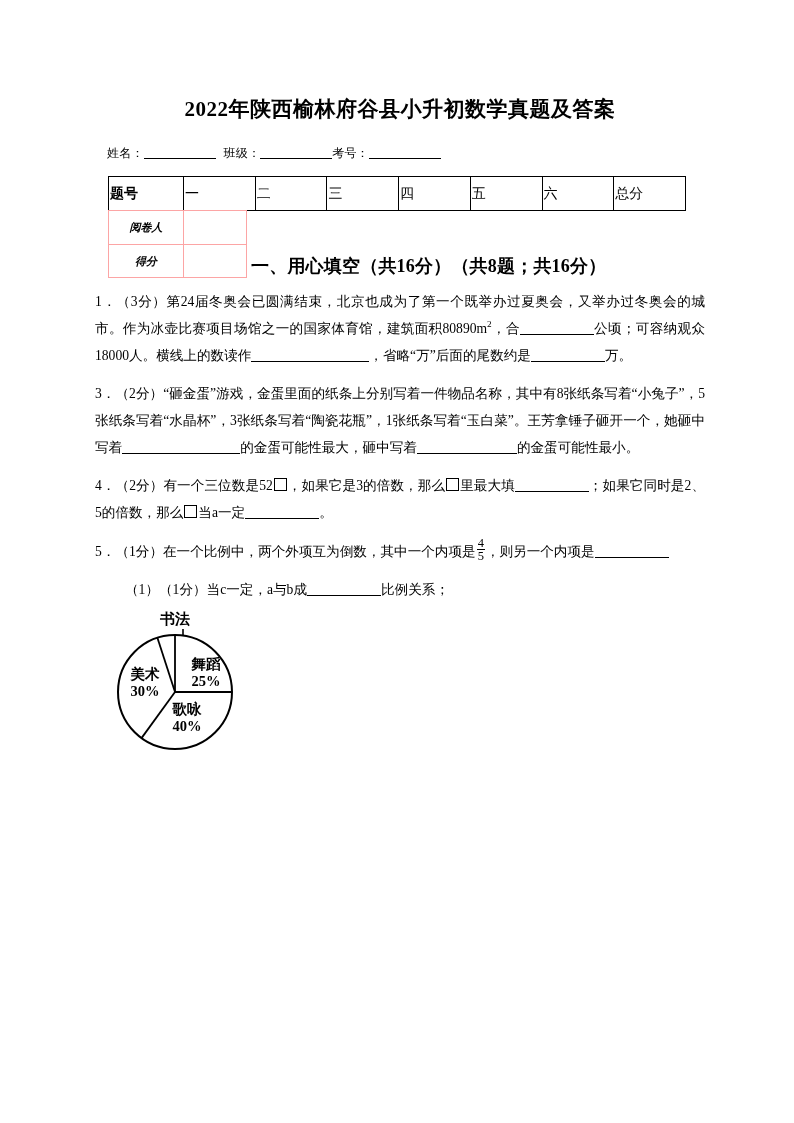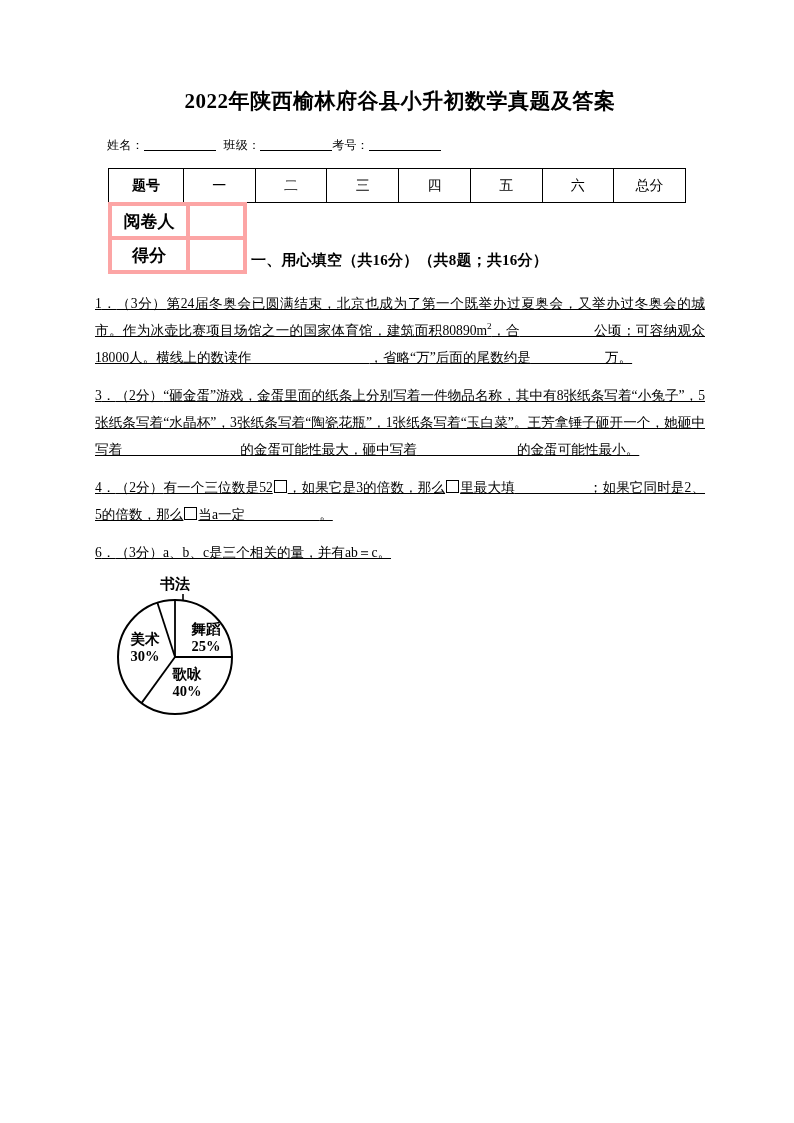--- a/index.html
+++ b/index.html
@@ -18,21 +18,21 @@
   .page {
     position: relative;
     width: 794px;
     height: 1123px;
     box-sizing: border-box;
     padding: 0;
   }
   .content {
     position: absolute;
     left: 95px;
-    top: 0;
+    top: 8px;
     width: 610px;
   }
 
   
   .doc-title {
     text-align: center;
     font-size: 21px;
     font-weight: bold;
     letter-spacing: 0.5px;
     margin-top: 88px;
@@ -64,21 +64,21 @@
     position: relative;
   }
   table.score-table {
     border-collapse: collapse;
     width: 578px;
     table-layout: fixed;
   }
   table.score-table td {
     border: 1px solid #000;
     height: 31px;
-    text-align: center;
+    text-align: left;
     vertical-align: middle;
     font-size: 14px;
     font-weight: bold;
     font-family: "Liberation Serif", "DejaVu Serif", serif;
   }
   table.score-table td.lbl { width: 72px; }
   table.score-table td.num { font-weight: normal; }
 
   
   .grader-row {
@@ -86,48 +86,48 @@
     align-items: stretch;
     margin-top: -1px;
   }
   table.grader-table {
     border-collapse: collapse;
     table-layout: fixed;
     width: 139px;
     flex: 0 0 139px;
   }
   table.grader-table td {
-    border: 4px solid #fca5a5;
+    border: 1px solid #fca5a5;
     height: 28px;
     text-align: center;
     vertical-align: middle;
-    font-size: 17px;
-    font-weight: bold;
+    font-size: 11px;
+    font-weight: bold;
+    font-style: italic;
   }
   table.grader-table td.g-lbl { width: 72px; }
   .section-head-cell {
     flex: 1 1 auto;
     display: flex;
     align-items: center;
     padding-left: 4px;
-    font-size: 15px;
+    font-size: 18px;
     font-weight: bold;
     letter-spacing: 0.2px;
     white-space: nowrap;
     margin-top: 44px;
   }
 
   
   .questions {
-    margin-top: 16px;
+    margin-top: 10px;
     font-size: 13.6px;
     line-height: 27px;
     text-align: justify;
     text-justify: inter-ideograph;
-    text-decoration: underline;
   }
   .q {
     margin: 0 0 11px 0;
     text-align: justify;
     text-justify: inter-ideograph;
   }
   .q.tight { margin-bottom: 6px; }
   .sub-q {
     margin: 0 0 1px 0;
     padding-left: 30px;
@@ -230,22 +230,23 @@
 
     <div class="questions">
 
       <p class="q"><span>1</span>．<span>（3分）</span><span>第24届冬奥会已圆满结束，北京也成为了第一个既举办过夏奥会，又举办过冬奥会的城市。作为冰壶比赛项目场馆之一的国家体育馆，建筑面积80890m</span><sup class="u">2</sup><span>，合</span><span class="blank b-md"></span><span>公顷；可容纳观众18000人。横线上的数读作</span><span class="blank b-xl"></span><span>，省略“万”后面的尾数约是</span><span class="blank b-md"></span><span>万。</span></p>
 
 
       <p class="q"><span>3</span>．<span>（2分）</span><span>“砸金蛋”游戏，金蛋里面的纸条上分别写着一件物品名称，其中有8张纸条写着“小兔子”，5张纸条写着“水晶杯”，3张纸条写着“陶瓷花瓶”，1张纸条写着“玉白菜”。王芳拿锤子砸开一个，她砸中写着</span><span class="blank b-xl"></span><span>的金蛋可能性最大，砸中写着</span><span class="blank b-lg"></span><span>的金蛋可能性最小。</span></p>
 
       <p class="q"><span>4</span>．<span>（2分）</span><span>有一个三位数是52</span><span class="boxchar"></span><span>，如果它是3的倍数，那么</span><span class="boxchar"></span><span>里最大填</span><span class="blank b-md"></span><span>；如果它同时是2、5的倍数，那么</span><span class="boxchar"></span><span>当a一定</span><span class="blank b-md"></span><span>。</span></p>
 
-
-      <p class="q tight"><span>6</span>．<span>（3分）</span><span>a、b、c是三个相关的量，并有ab＝c。</span></p>
+      <p class="q"><span>5</span>．<span>（1分）</span><span>在一个比例中，两个外项互为倒数，其中一个内项是</span><span class="frac"><span class="num-part">4</span><span class="den-part">5</span></span><span>，则另一个内项是</span><span class="blank b-md"></span></p>
+
+      <p class="sub-q"><span>（1）</span><span>（1分）</span><span>当c一定，a与b成</span><span class="blank b-md"></span><span>比例关系；</span></p>
 
 
       <div class="chart-block">
         <svg class="pie-svg" width="170" height="150" viewBox="0 0 170 150">
 
           <text id="pie-ext-label" x="62" y="17" font-family="&quot;Liberation Serif&quot;, serif" font-size="15" font-weight="bold" text-anchor="middle">书法</text>
 
           <line x1="70" y1="22" x2="70" y2="58" stroke="#000" stroke-width="1.6"></line>
 
           <circle cx="62" cy="85" r="57" fill="#ffffff" stroke="#000000" stroke-width="2"></circle>

